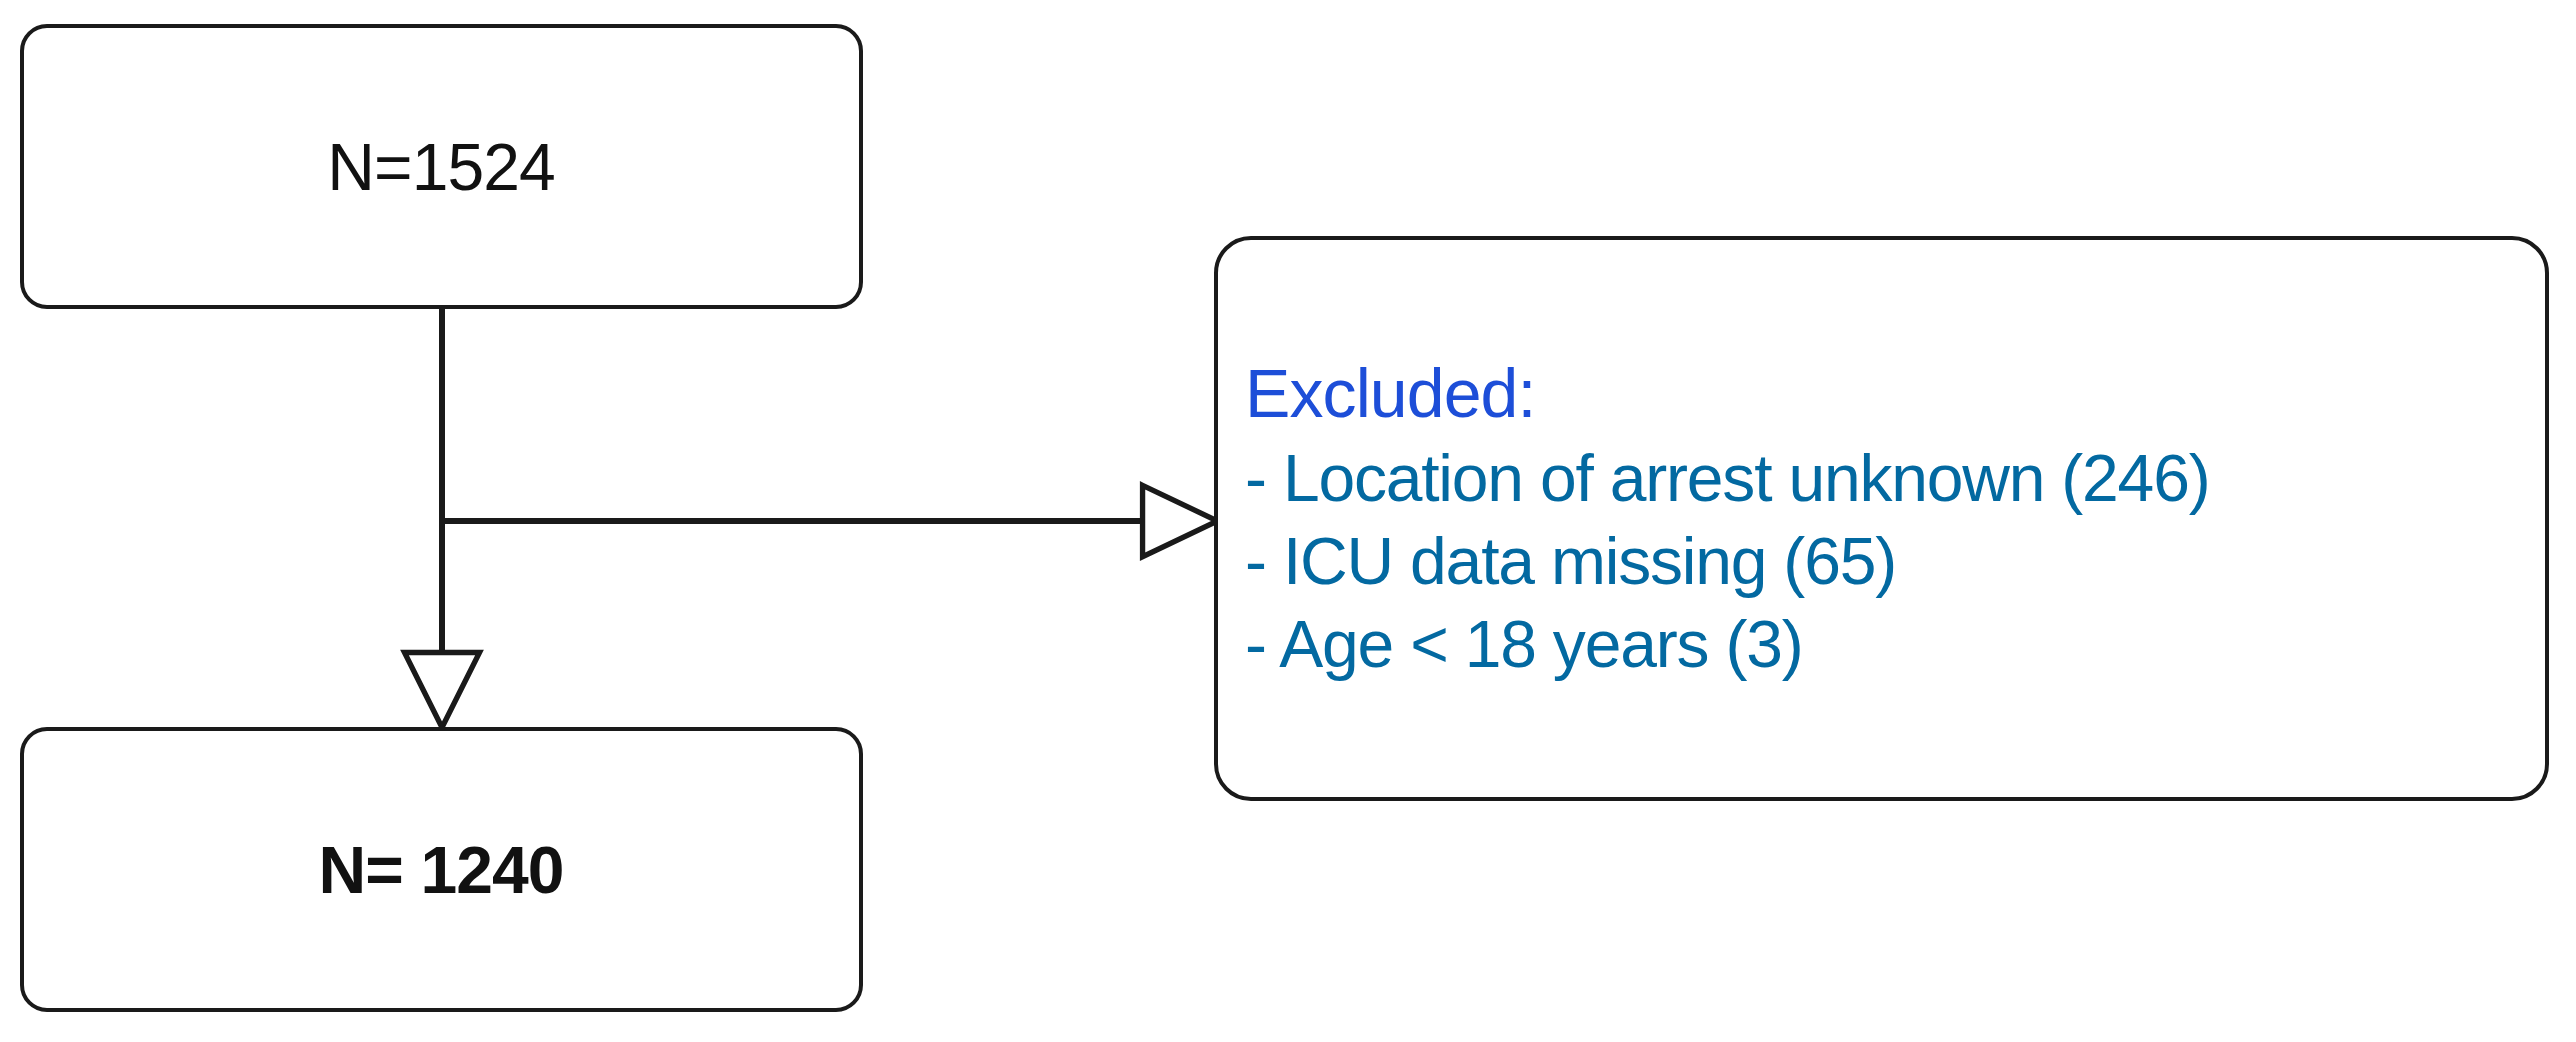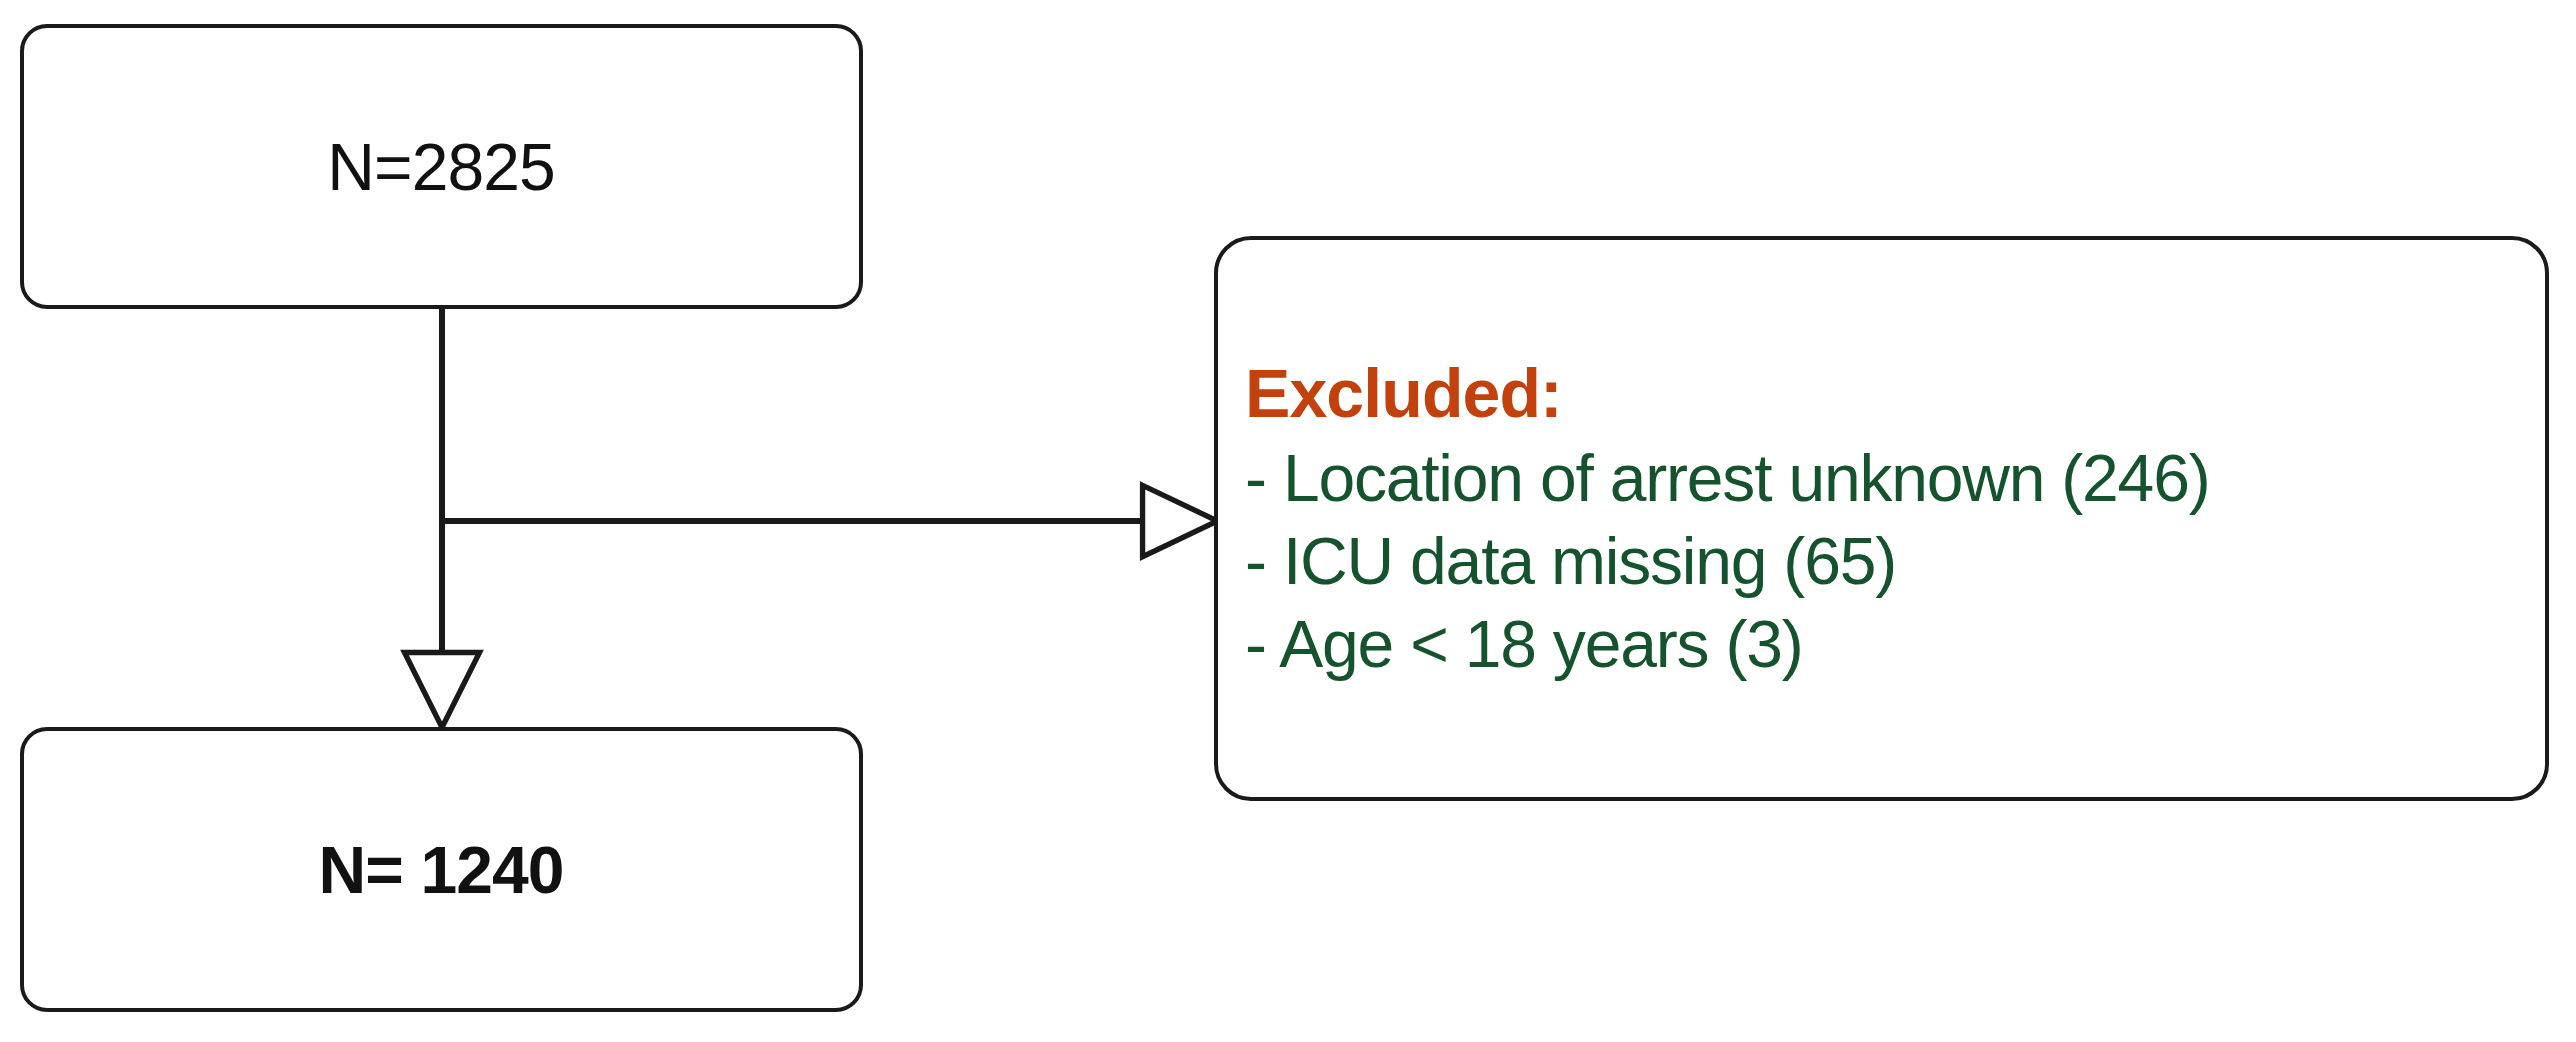--- a/index.html
+++ b/index.html
@@ -65,32 +65,32 @@
     border: 4.4px solid #1a1a1a;
     border-radius: 37px;
     display: flex;
     flex-direction: column;
     justify-content: center;
     padding-left: 27px;
     padding-right: 5.3px;
   }
   .excluded-heading {
     font-size: 68px;
-    font-weight: bold;
+    font-weight: normal;
     line-height: 1.26;
     letter-spacing: -0.9px;
-    color: #c2410c;
+    color: #1d4ed8;
     white-space: pre;
   }
   .excluded-item {
     font-size: 66px;
     font-weight: normal;
     line-height: 1.26;
     letter-spacing: -1.2px;
-    color: #14532d;
+    color: #0369a1;
     white-space: pre;
   }
 
   
   .connector-line {
     position: absolute;
     background: #1a1a1a;
   }
   #line-vertical-upper {
     left: 439px;
@@ -133,21 +133,21 @@
     stroke-width: 6;
     stroke-linejoin: miter;
   }
 </style>
 </head>
 <body>
 
 <div id="canvas">
 
   <div class="flow-box" id="box-enrolled">
-    <span class="box-label">N=2825</span>
+    <span class="box-label">N=1524</span>
   </div>
 
   <div class="connector-line" id="line-vertical-upper"></div>
 
   <div class="connector-line" id="line-horizontal"></div>
 
   <svg class="arrowhead" id="arrow-right" viewBox="0 0 92 92">
     <polygon points="4,6 88,46 4,86"></polygon>
   </svg>
 

